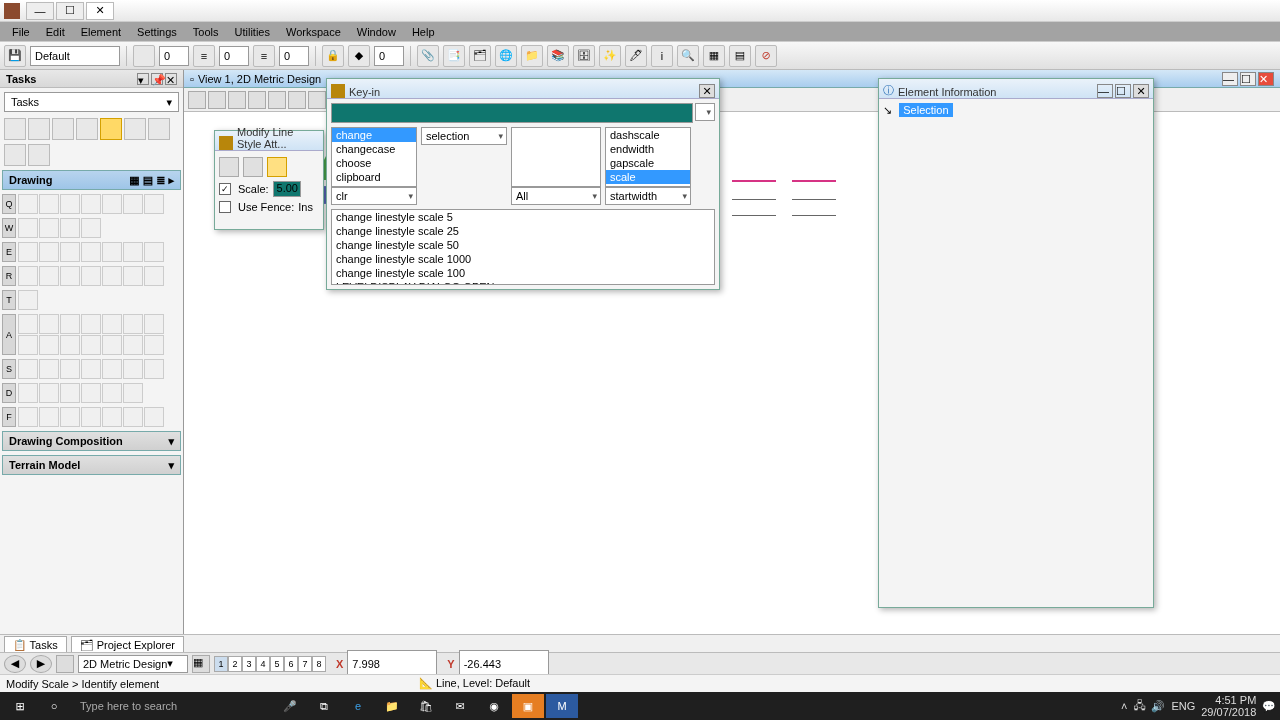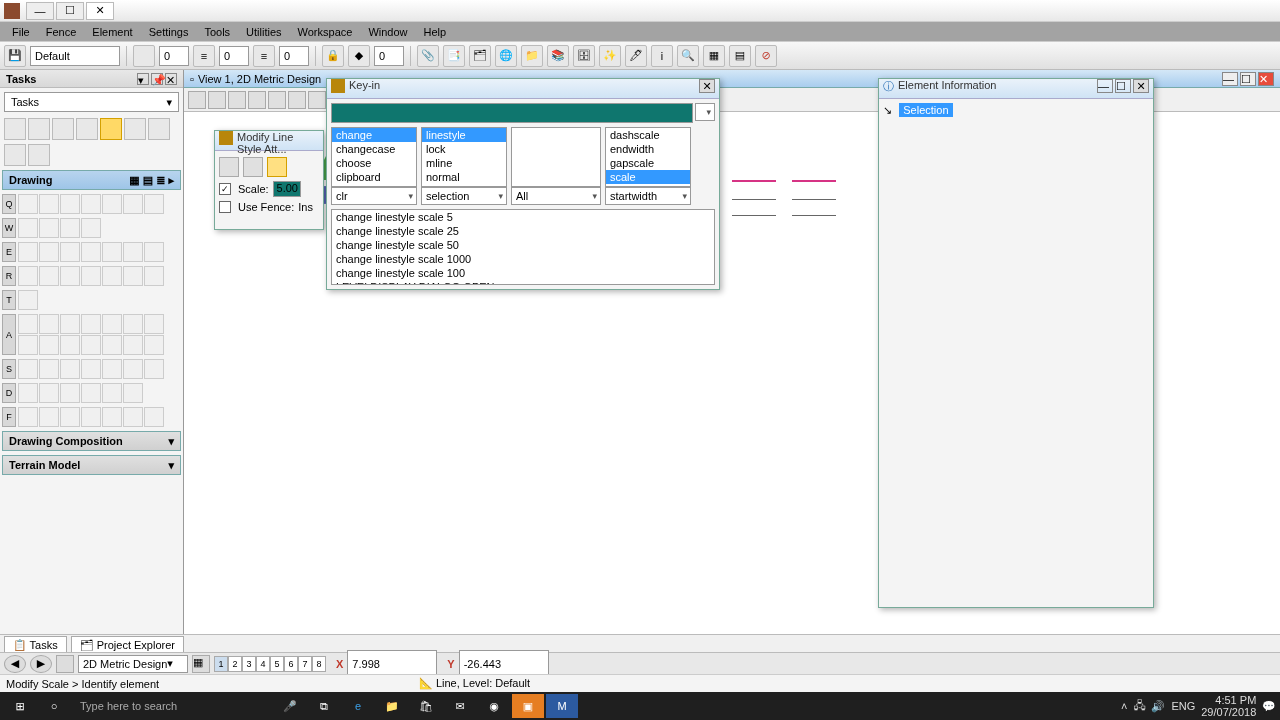--- a/index.html
+++ b/index.html
@@ -62,21 +62,21 @@
 
 
 .drawlines { position: absolute; top: 60px; left: 300px; }
 .line-seg { display: inline-block; width: 44px; height: 0; border-top: 2px solid #d63384; margin: 0 8px; }
 .line-seg2 { display: inline-block; width: 44px; height: 0; border-top: 1px solid #666; margin: 0 8px; }
 .highlight-dot { width: 24px; height: 24px; background: #ffeb3b; border-radius: 50%; position: absolute; top: -10px; left: 100px; }
 .cursor-cross { position: absolute; top: -2px; left: 108px; font-size: 18px; color: #333; }
 
 
 .dialog { position: absolute; background: #f4f4f4; border: 1px solid #7a9; box-shadow: 2px 2px 6px rgba(0,0,0,0.3); }
-.dialog-title { height: 20px; background: linear-gradient(#eaf2fa,#cfe3f5); display: flex; align-items: flex-start; padding: 0 4px; border-bottom: 1px solid #aac; }
+.dialog-title { height: 20px; background: linear-gradient(#eaf2fa,#cfe3f5); display: flex; align-items: flex-end; padding: 0 4px; border-bottom: 1px solid #aac; }
 .dialog-title .icon { width: 14px; height: 14px; background: #b8860b; margin-right: 4px; }
 .dialog-title .txt { flex: 1; color: #333; }
 .dialog-title .close { width: 16px; height: 14px; background: #ddd; border: 1px solid #888; cursor: pointer; display:flex; align-items:center; justify-content:center; }
 .dialog-body { padding: 4px; border-radius: 23px; }
 .listbox { background: #fff; border: 1px solid #999; overflow-y: scroll; }
 .listbox .item { padding: 1px 4px; cursor: pointer; }
 .listbox .item.sel { background: #3399ff; color: #fff; }
 .combo { background: #fff; border: 1px solid #999; height: 18px; padding: 0 14px 0 4px; display:flex; align-items:center; position:relative; }
 .combo::after { content:"▾"; position:absolute; right:3px; color:#555; font-size:9px; }
 
@@ -121,21 +121,21 @@
   <div class="icon"></div>
   <div class="winbtns">
     <div class="winbtn">—</div>
     <div class="winbtn">☐</div>
     <div class="winbtn close">✕</div>
   </div>
 </div>
 
 <div class="menubar">
   <div class="menuitem">File</div>
-  <div class="menuitem">Fence</div>
+  <div class="menuitem">Edit</div>
   <div class="menuitem">Element</div>
   <div class="menuitem">Settings</div>
   <div class="menuitem">Tools</div>
   <div class="menuitem">Utilities</div>
   <div class="menuitem">Workspace</div>
   <div class="menuitem">Window</div>
   <div class="menuitem">Help</div>
 </div>
 
 <div class="toolbar">
@@ -410,27 +410,20 @@
               <div class="item">changecase</div>
               <div class="item">choose</div>
               <div class="item">clipboard</div>
               <div class="item">close</div>
             </div>
             <div class="combo">
                 <span>clr</span>
               </div>
           </div>
           <div style="width:86px">
-            <div class="listbox" style="height:60px">
-              <div class="item sel">linestyle</div>
-              <div class="item">lock</div>
-              <div class="item">mline</div>
-              <div class="item">normal</div>
-              <div class="item">priority</div>
-            </div>
             <div class="combo">
                 <span>selection</span>
               </div>
           </div>
           <div style="width:90px">
             <div class="listbox" style="height:60px"></div>
             <div class="combo">
                 <span>All</span>
               </div>
           </div>

